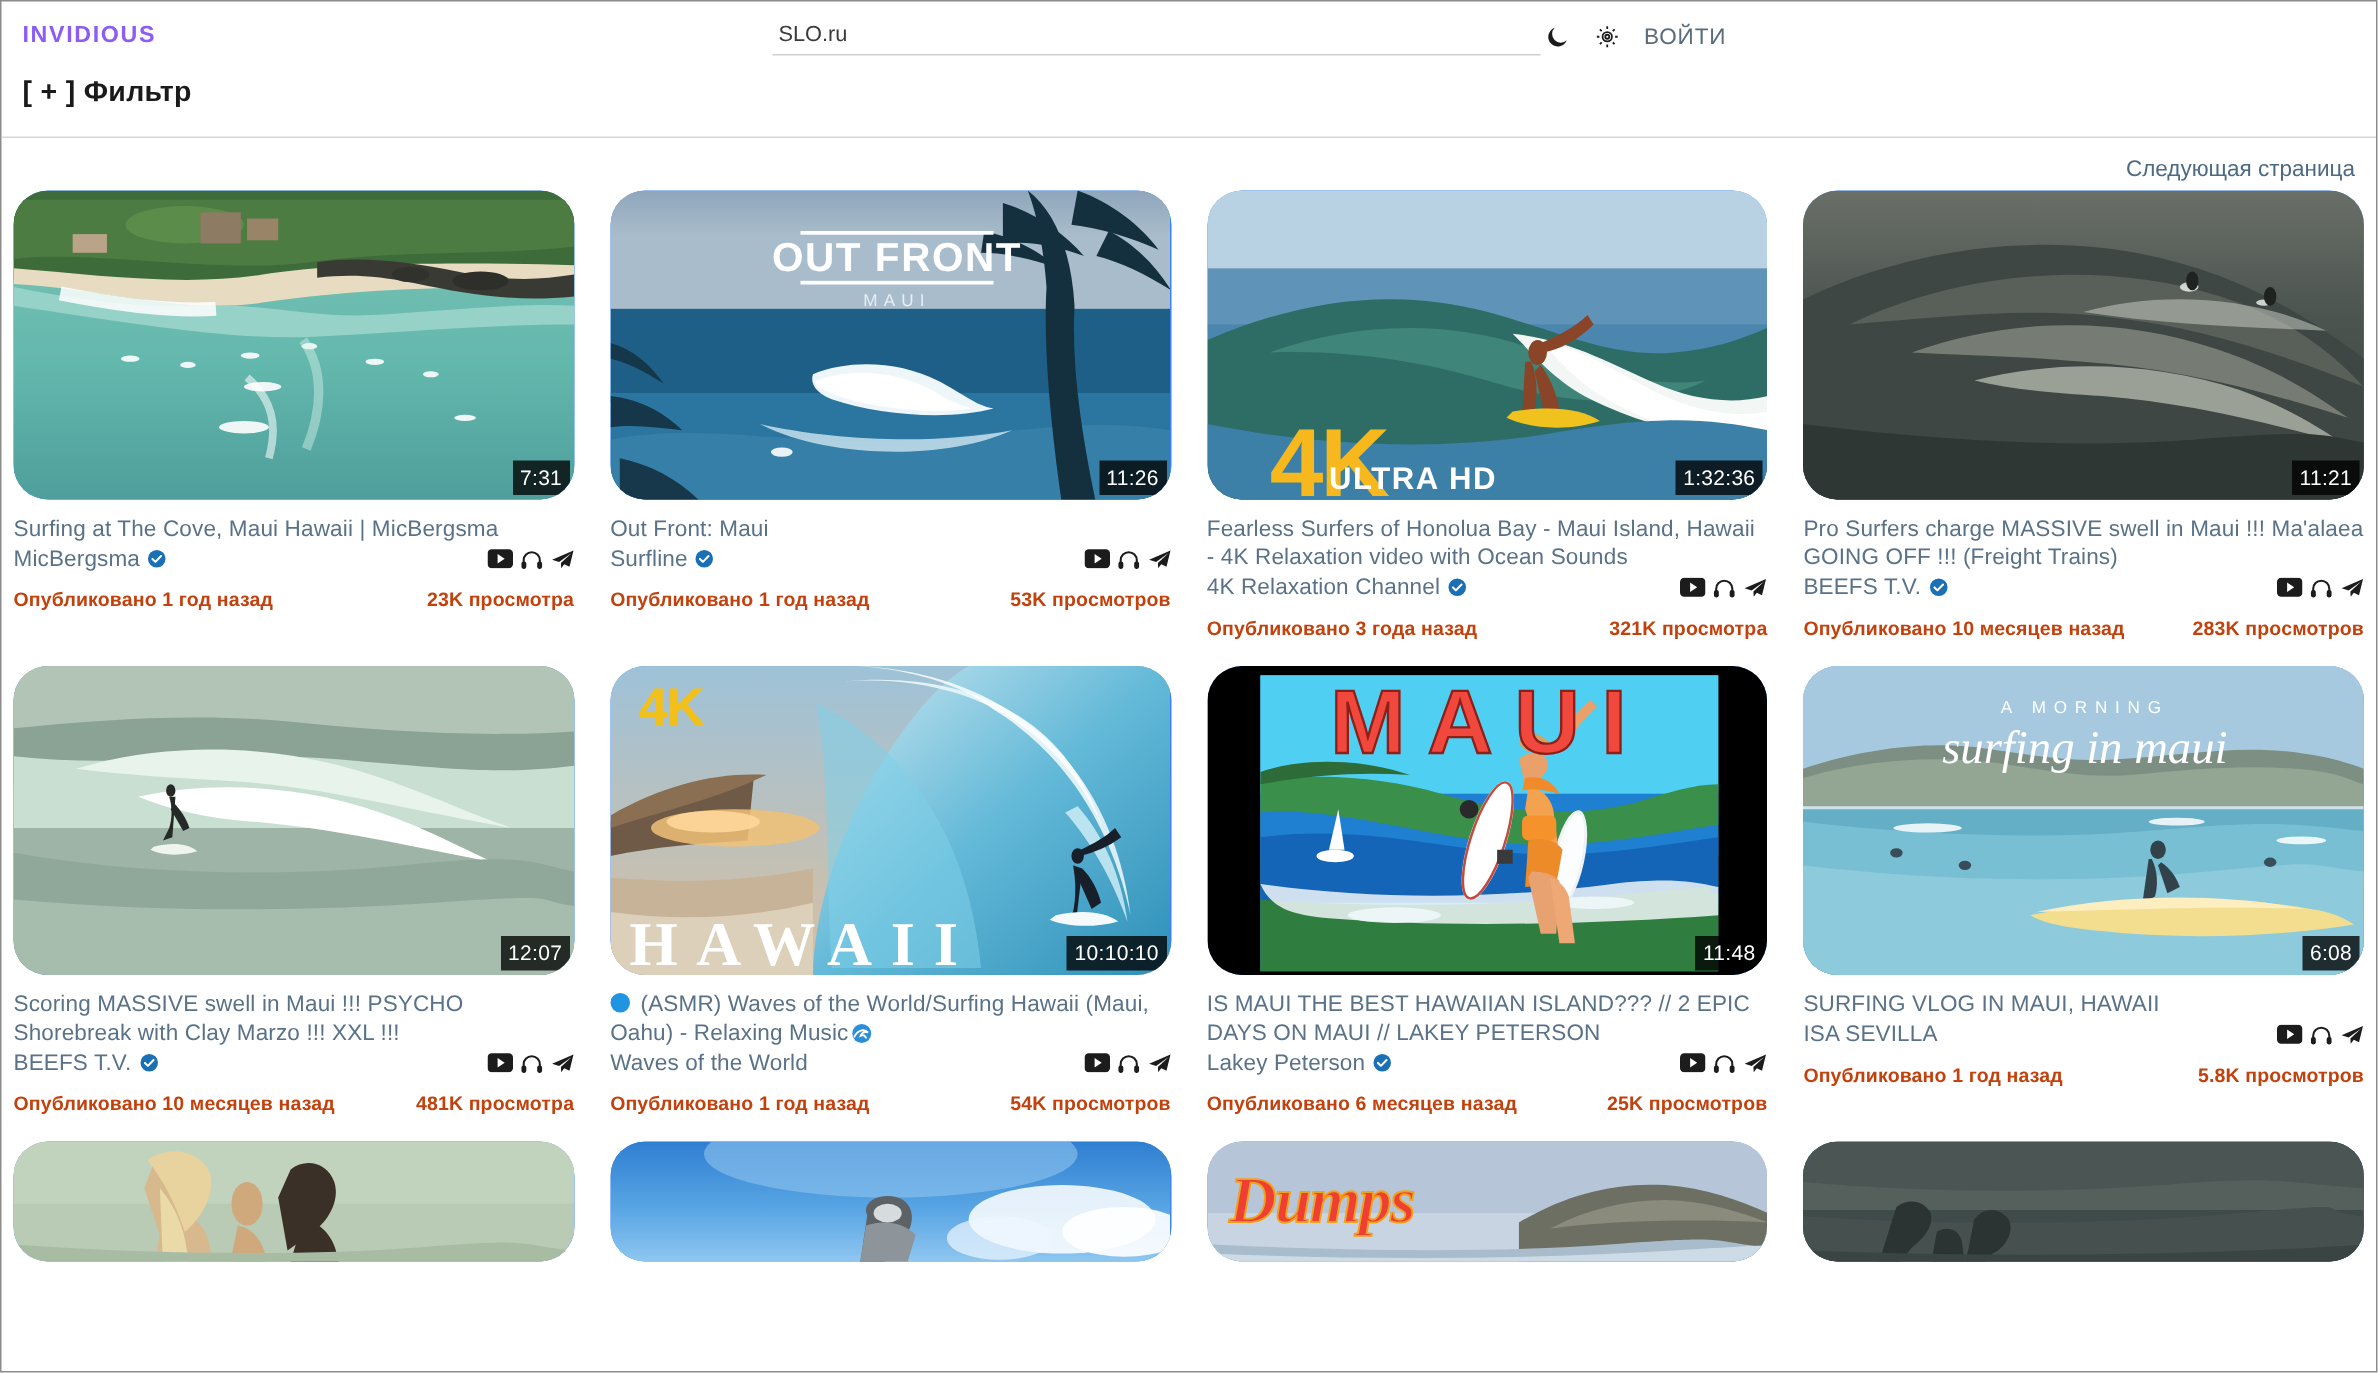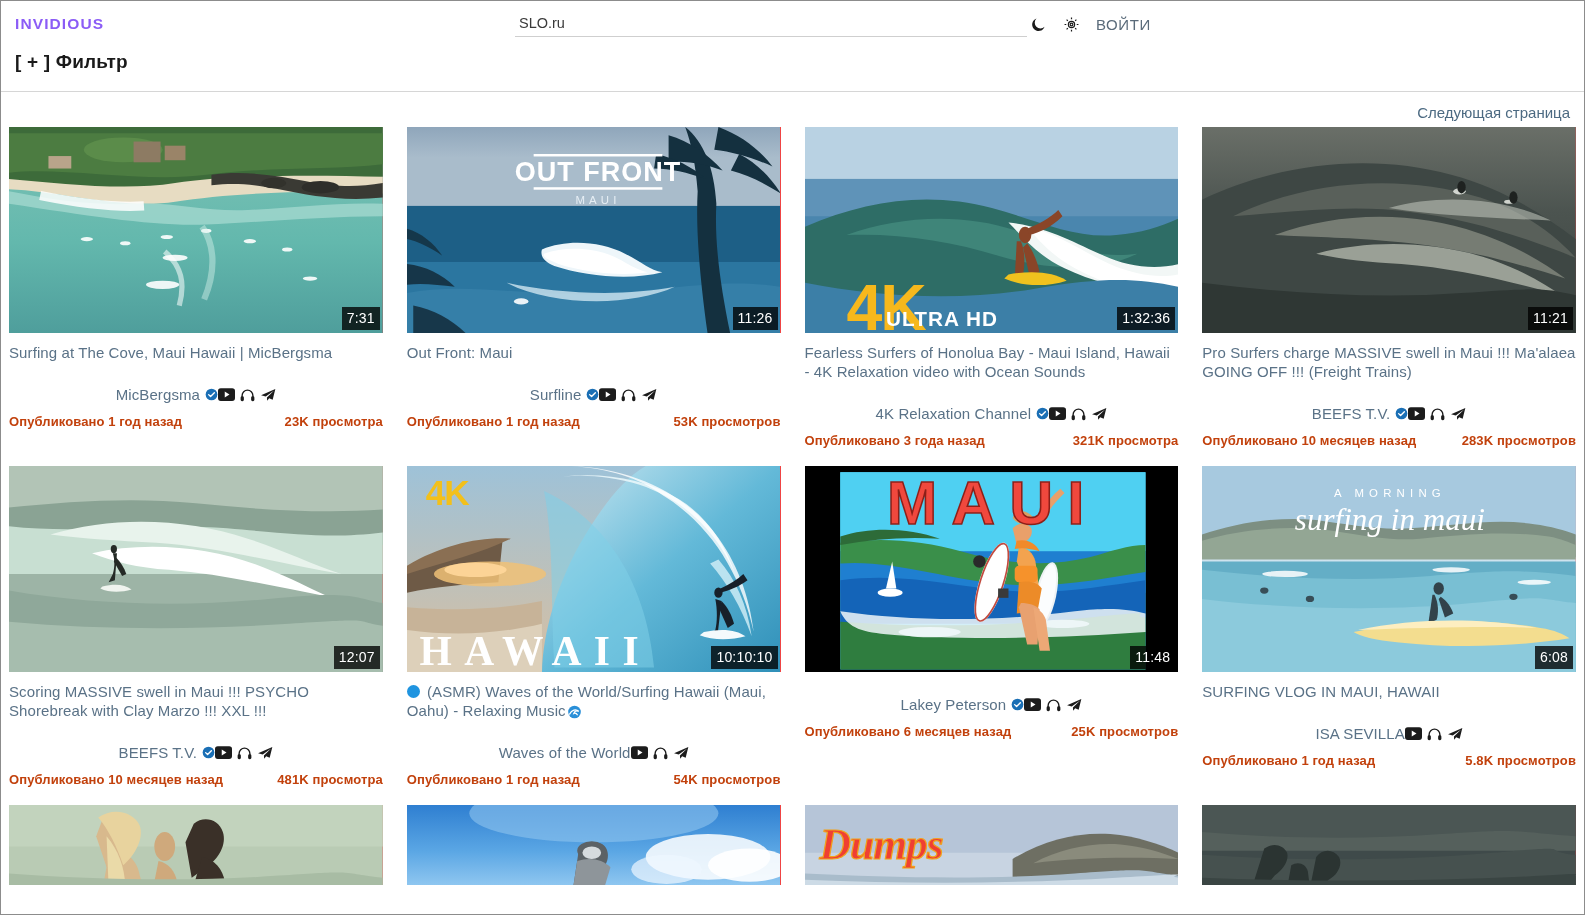--- a/index.html
+++ b/index.html
@@ -112,21 +112,22 @@
     column-gap: 24px;
     row-gap: 18px;
   }
   .card { width: 100%; }
 
   .thumb {
     position: relative;
     width: 100%;
     height: 206px;
     overflow: hidden;
-    background: #ef4444;
+    background: #3b82f6;
+    border-radius: 23px;
   }
   .thumb.short { height: 80px; }
   .thumb-art { position: absolute; inset: 0; }
 
   .duration {
     position: absolute;
     right: 3px;
     bottom: 3px;
     background: rgba(0,0,0,0.78);
     color: #ffffff;
@@ -140,24 +141,24 @@
   .title {
     display: block;
     margin-top: 10px;
     font-size: 15px;
     line-height: 19px;
     color: #5a7287;
     letter-spacing: 0.1px;
   }
 
   .chan-row {
-    margin-top: 24px;
+    margin-top: 2px;
     display: flex;
     align-items: center;
-    justify-content: center;
+    justify-content: space-between;
   }
   .chan-name {
     font-size: 15px;
     color: #5a7287;
     display: inline-flex;
     align-items: center;
     gap: 5px;
     letter-spacing: 0.1px;
   }
   .verified { display: inline-flex; align-items: center; }
@@ -664,20 +665,21 @@
           <path d="M206 112c10-2 18 0 22 6l-4 22-20 2z" fill="#ec8b28"></path>
           <path d="M208 132c8 0 14 2 18 6l-2 34h-10l-8-36z" fill="#e8a170"></path>
           <path d="M220 136c6 2 10 6 12 12l4 30h-10z" fill="#eda876"></path>
           <path d="M222 52c-8-10-18-12-22-2 4 6 12 8 22 2z" fill="#d9a063"></path>
           <path d="M228 46c4-10 10-18 18-24l4 4c-8 8-14 14-18 24z" fill="#e9a06a"></path>
         </g>
         <text x="181" y="56" font-family="Liberation Sans, sans-serif" font-size="58" font-weight="bold" fill="#f0483d" text-anchor="middle" letter-spacing="14" stroke="#8d1f18" stroke-width="1.5">MAUI</text>
         </svg>
         <span class="duration">11:48</span>
       </div>
+      <a class="title" href="#">IS MAUI THE BEST HAWAIIAN ISLAND??? // 2 EPIC DAYS ON MAUI // LAKEY PETERSON</a>
       <div class="chan-row">
         <a class="chan-name" href="#">Lakey Peterson<span class="verified">
             <svg width="13" height="13" viewBox="0 0 20 20">
               <circle cx="10" cy="10" r="9" fill="#1a6fb5"></circle>
               <path d="M5.6 10.2l3 3 5.8-6" fill="none" stroke="#ffffff" stroke-width="2.1" stroke-linecap="round" stroke-linejoin="round"></path>
             </svg>
           </span></a>
         <span class="platform-icons">
           <span class="icon-btn">
             <svg width="17" height="13" viewBox="0 0 24 18">

